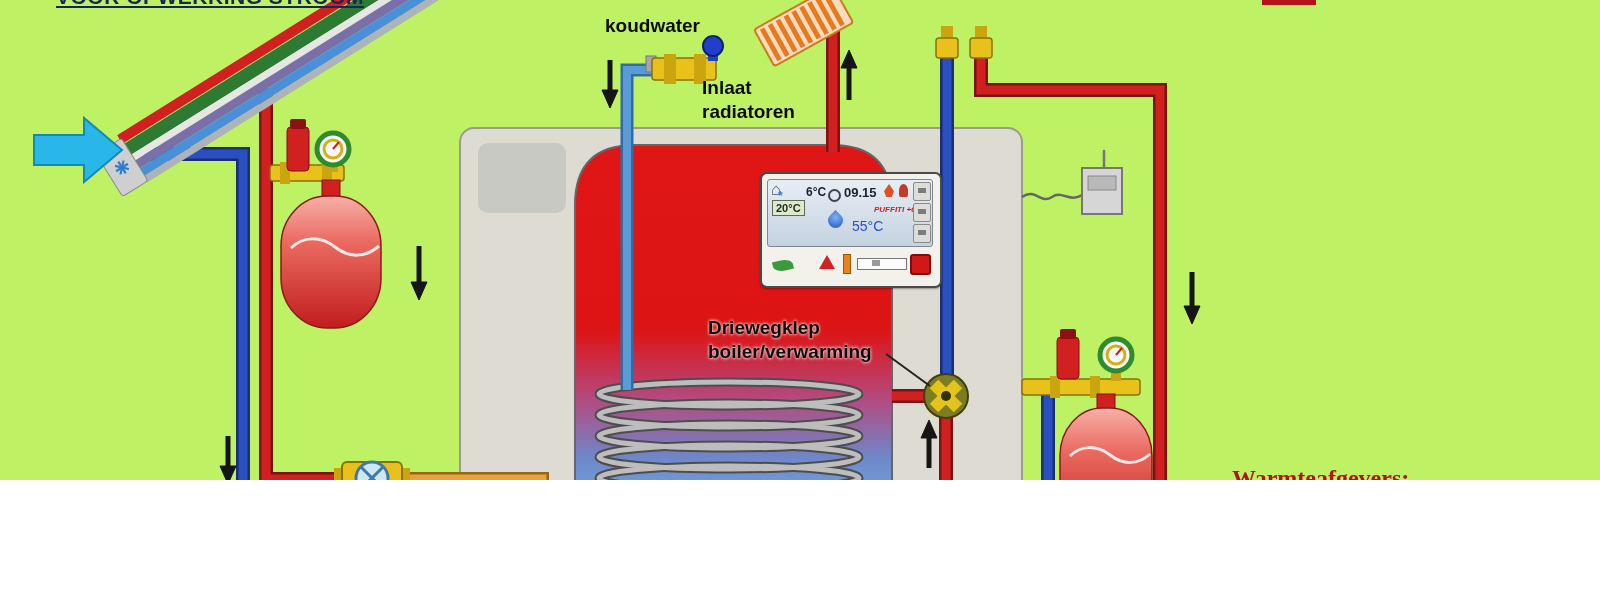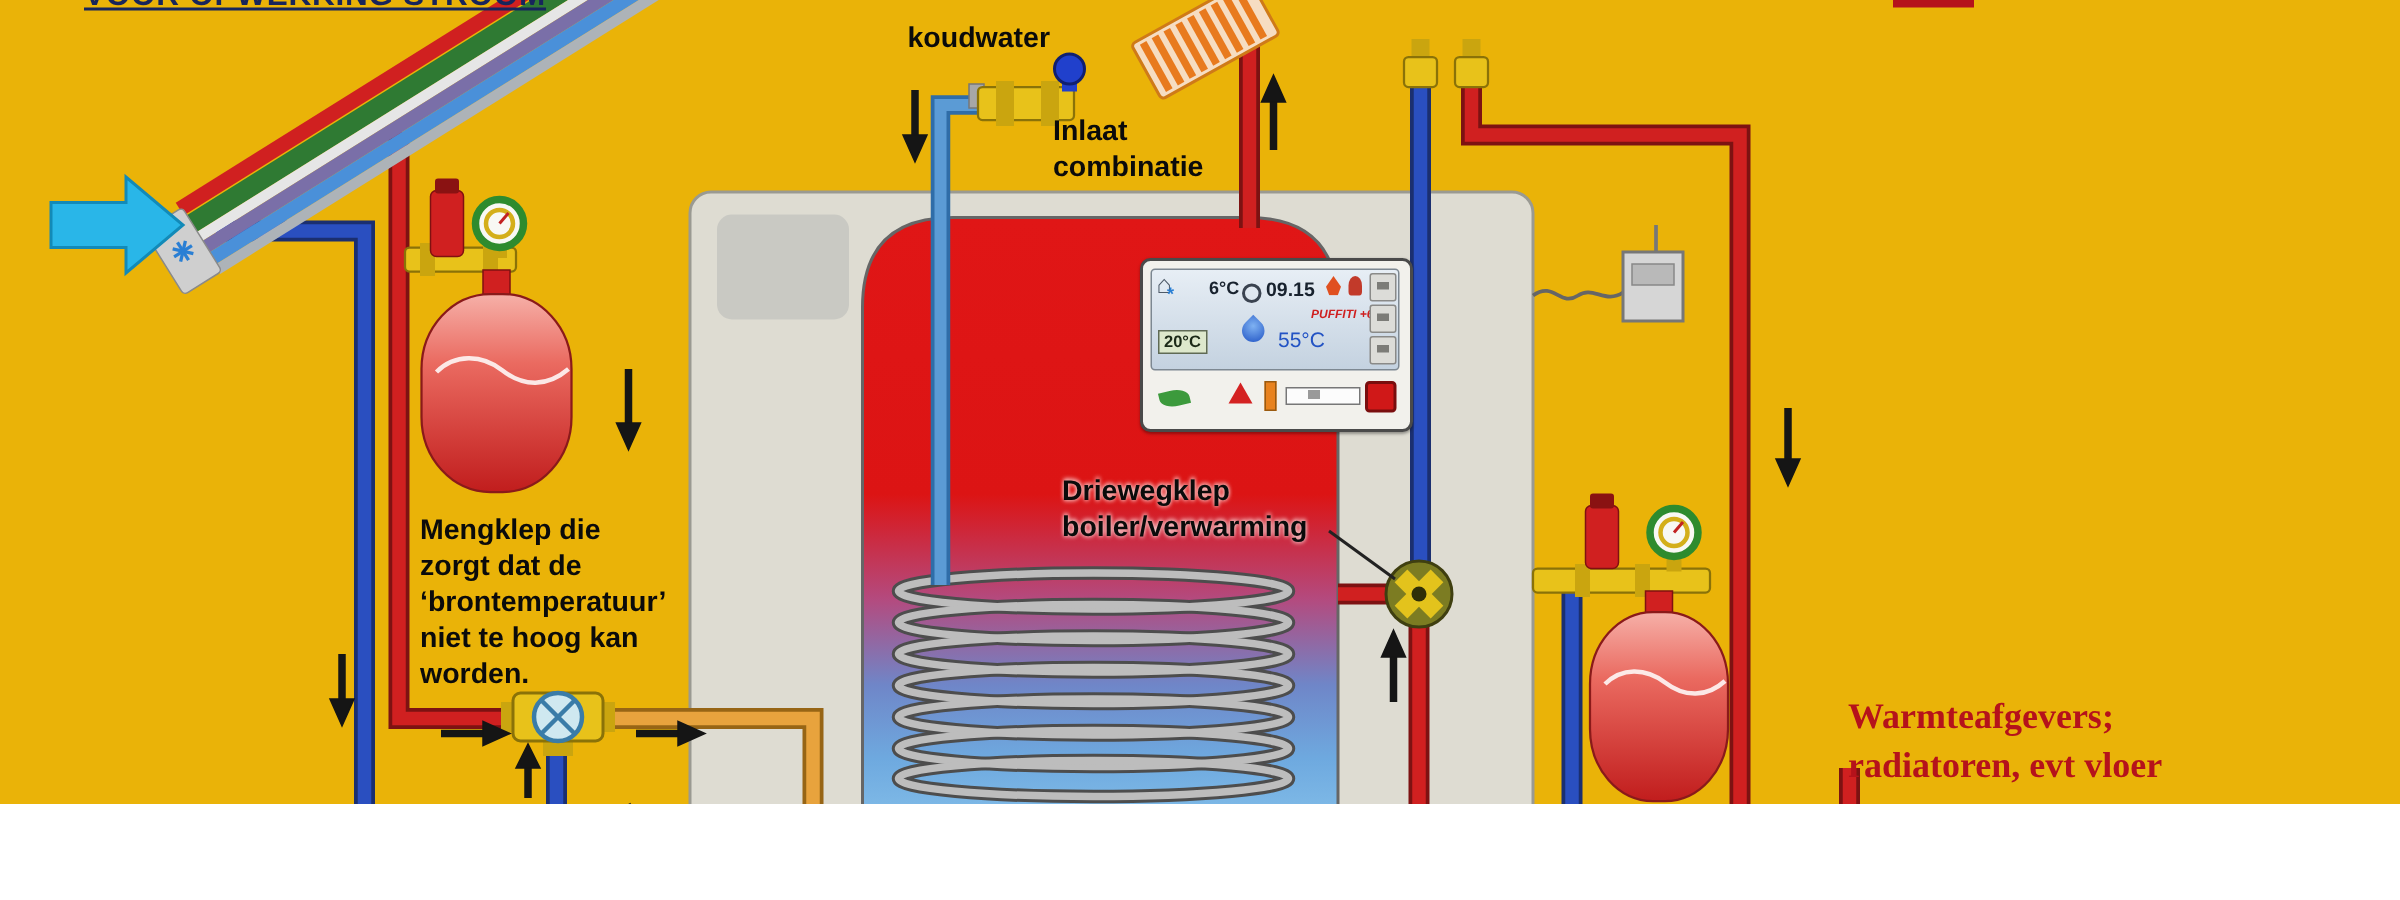--- a/index.html
+++ b/index.html
@@ -1,36 +1,36 @@
 <!DOCTYPE html>
 <html><head>
 <meta charset="utf-8">
 <style>
   html,body{margin:0;padding:0;background:#fff}
   body{font-family:"Liberation Sans",sans-serif}
-  .stage{position:relative;width:1600px;height:536px;overflow:hidden;background:#eab308}
+  .stage{position:relative;width:1600px;height:480px;overflow:hidden;background:#bef264}
   .layer{position:absolute;left:0;top:0}
   .lbl{position:absolute;white-space:pre-line;font-size:19px;line-height:24px;color:#0b0b0b;font-weight:600}
   .halo{text-shadow:0 1px 3px rgba(255,225,225,.85),0 -1px 3px rgba(255,225,225,.85)}
   .cut-title{position:absolute;left:56px;top:-15px;font-size:21px;font-weight:700;color:#17255c;text-decoration:underline;letter-spacing:.5px;white-space:nowrap}
   .warmte{position:absolute;left:1232px;top:462px;font-family:"Liberation Serif",serif;font-size:24px;line-height:33px;font-weight:700;color:#b5121b;white-space:pre-line}
   .crop-frag{position:absolute;left:1262px;top:0;width:54px;height:5px;background:#b5121b}
   
   .display-unit{position:absolute;left:760px;top:172px;width:178px;height:112px;background:#f2f1ec;border:2px solid #4a4a4a;border-radius:7px;box-shadow:0 1px 2px rgba(0,0,0,.35)}
   .screen{position:absolute;left:5px;top:5px;width:164px;height:66px;border:1px solid #7d8892;border-radius:3px;background:linear-gradient(#e7eef5,#c4d2e0)}
   .screen > *, .display-bottom > *{position:absolute}
   .icon-house{left:3px;top:0;font-size:17px;color:#4e5a68}
   .icon-snow{left:10px;top:9px;font-size:12px;color:#2a7fd4;font-weight:700}
   .t-out{left:38px;top:5px;font-size:12px;font-weight:700;color:#18222e}
   .clock-dot{left:60px;top:9px;width:9px;height:9px;border:2px solid #3a4350;border-radius:50%}
   .t-time{left:76px;top:5px;font-size:13px;font-weight:700;color:#18222e}
   .t-mode{left:106px;top:25px;font-size:8px;font-weight:700;font-style:italic;color:#cf2020}
   .icon-flame{left:116px;top:4px;width:10px;height:13px;background:#e05020;clip-path:polygon(50% 0,100% 55%,78% 100%,22% 100%,0 55%)}
   .icon-person{left:131px;top:4px;width:9px;height:13px;background:#c23a2a;border-radius:50% 50% 20% 20%}
-  .t-room{left:4px;top:40px;font-size:11px;font-weight:700;color:#1c2a18;background:#dde8cc;border:1px solid #5f6a55;padding:1px 3px}
+  .t-room{left:4px;top:20px;font-size:11px;font-weight:700;color:#1c2a18;background:#dde8cc;border:1px solid #5f6a55;padding:1px 3px}
   .icon-drop{left:60px;top:33px;width:15px;height:15px;background:radial-gradient(circle at 35% 35%,#7fb2f2,#1c4fc2);border-radius:0 50% 50% 50%;transform:rotate(45deg)}
   .t-water{left:84px;top:38px;font-size:14px;font-weight:400;color:#2353c4}
   .btn-col{right:2px;top:2px;width:17px;height:62px}
   .mini-btn{position:absolute;left:0;width:16px;height:17px;background:#dcdcd8;border:1px solid #8a8a88;border-radius:2px}
   .mini-btn.b2{top:21px}.mini-btn.b3{top:42px}
   .mini-btn i{position:static;display:block;margin:5px auto 0;width:8px;height:5px;background:#7c7c78}
   .display-bottom{position:absolute;left:5px;top:76px;width:166px;height:30px}
   .icon-leaf{left:6px;top:10px;width:20px;height:11px;background:#3c9a3c;border-radius:0 60% 0 60%;transform:rotate(-14deg)}
   .icon-warn{left:52px;top:5px;width:0;height:0;border-left:8px solid transparent;border-right:8px solid transparent;border-bottom:14px solid #d42222}
   .icon-bar{left:76px;top:4px;width:6px;height:18px;background:#e8821e;border:1px solid #995a10}
@@ -326,26 +326,21 @@
         </g>
   </g>
 
   <line x1="886" y1="354" x2="930" y2="386" stroke="#222" stroke-width="2"></line>
 </svg>
 
 <div class="cut-title">VOOR OPWEKKING STROOM</div>
 <div class="crop-frag"></div>
 <div class="lbl" style="left:605px;top:14px">koudwater</div>
 <div class="lbl" style="left:702px;top:76px">Inlaat
-combinatie</div>
-<div class="lbl" style="left:280px;top:342px">Mengklep die
-zorgt dat de
-‘brontemperatuur’
-niet te hoog kan
-worden.</div>
+radiatoren</div>
 <div class="lbl halo" style="left:708px;top:316px">Driewegklep
 boiler/verwarming</div>
 <div class="warmte">Warmteafgevers;
 radiatoren, evt vloer</div>
 
 <div class="display-unit">
   <div class="screen">
     <span class="icon-house">⌂</span>
     <span class="icon-snow">*</span>
     <span class="t-out">6°C</span>

